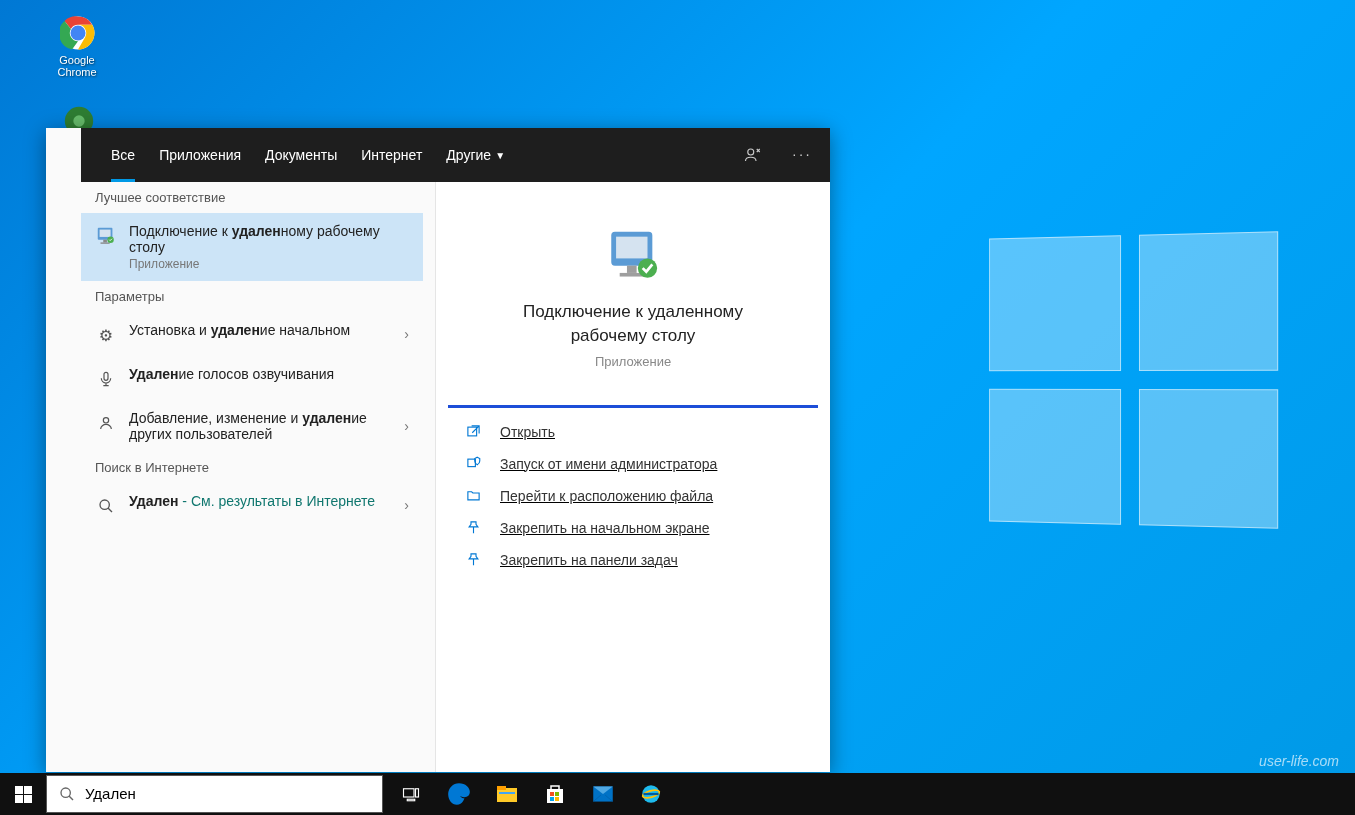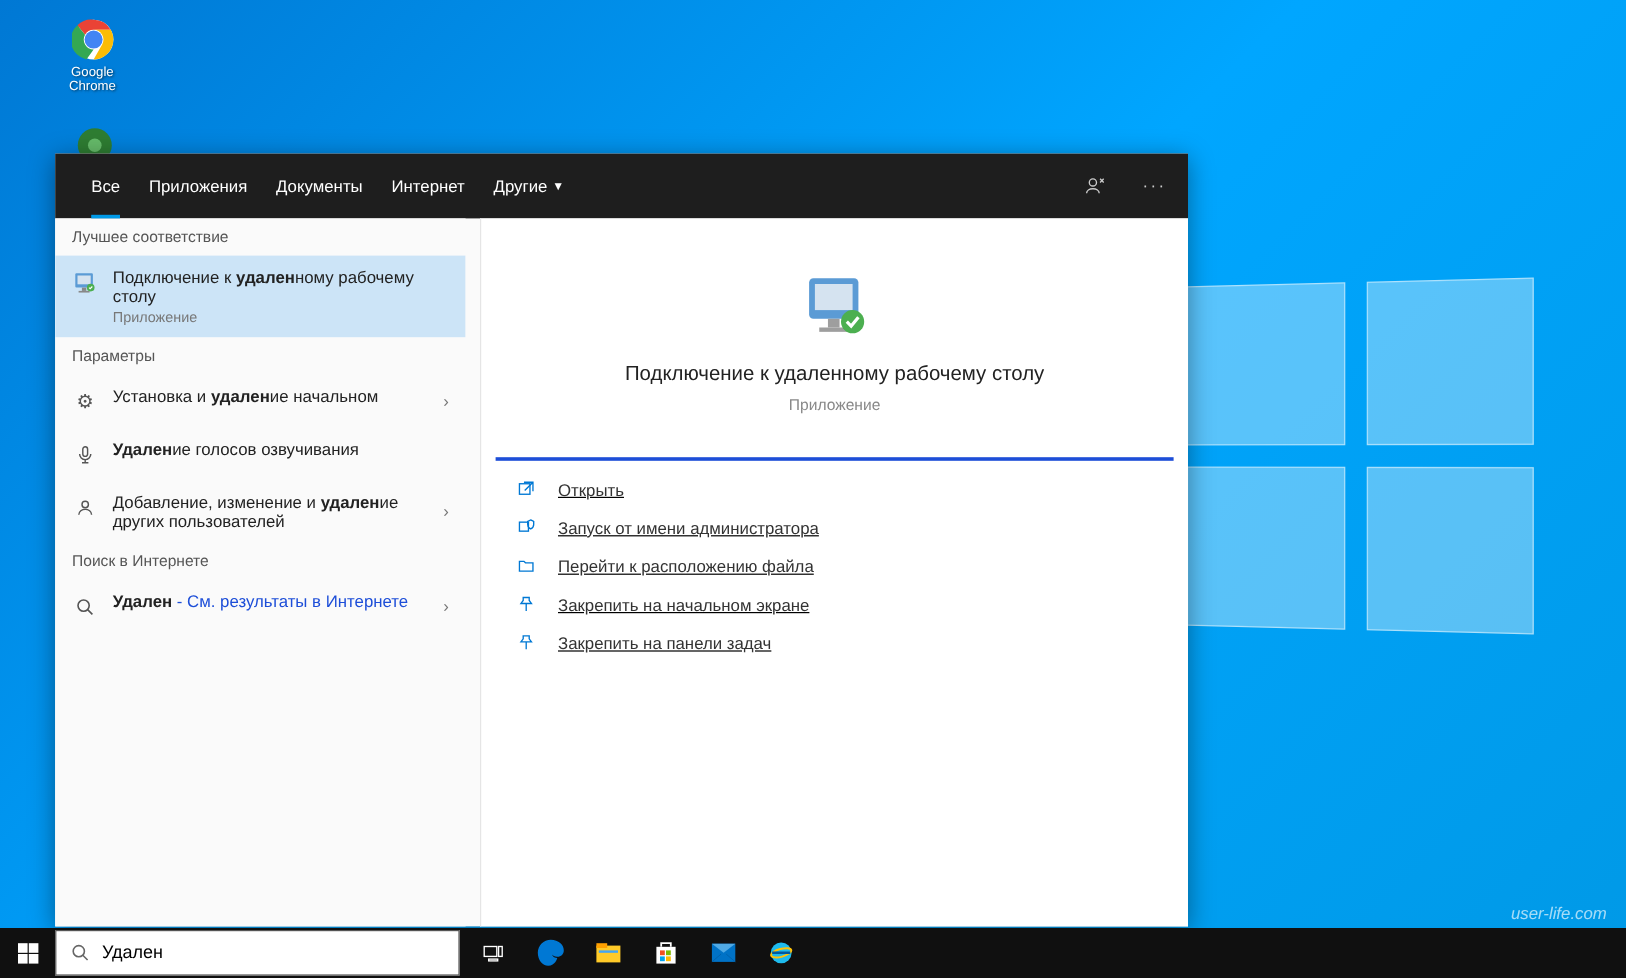--- a/index.html
+++ b/index.html
@@ -10,21 +10,21 @@
 .wallpaper-logo div { background: rgba(255,255,255,0.35); border: 1px solid rgba(255,255,255,0.5); }
 
 
 .desktop-icons { position: absolute; top: 14px; left: 6px; display: flex; flex-direction: column; gap: 24px; margin-left: 48px; }
 .desktop-icon { width: 46px; display: flex; flex-direction: column; align-items: center; text-align: center; color: #fff; font-size: 11px; text-shadow: 1px 1px 2px rgba(0,0,0,0.6); cursor: pointer; }
 .desktop-icon .ico { width: 38px; height: 38px; display:flex; align-items:center; justify-content:flex-end; margin-bottom:2px; }
 .desktop-icon .shortcut { position:relative; }
 .desktop-icon .shortcut::after { content:"↗"; position:absolute; bottom:-2px; left:-2px; width:12px; height:12px; background:#fff; color:#0078d4; font-size:9px; display:flex; align-items:center; justify-content:center; border-radius:2px; }
 
 
-.search-panel { position: absolute; left: 46px; top: 128px; width: 944px; height: 644px; background: #fafafa; box-shadow: 0 4px 20px rgba(0,0,0,0.4); display: flex; flex-direction: column; }
+.search-panel { position: absolute; left: 46px; top: 128px; width: 784px; height: 644px; background: #fafafa; box-shadow: 0 4px 20px rgba(0,0,0,0.4); display: flex; flex-direction: column; padding-left: 35px; }
 .search-tabs { background: #1e1e1e; height: 54px; display: flex; align-items: center; padding: 0 18px; color: #fff; font-size: 14px; }
 .search-tabs .tab { padding: 0 12px; height: 54px; display:flex; align-items:center; cursor:pointer; position:relative; }
 .search-tabs .tab.active::after { content:""; position:absolute; bottom:0; left:12px; right:12px; height:3px; background:#0099e6; }
 .search-tabs .right { margin-left:auto; display:flex; gap:30px; color:#ccc; }
 .search-tabs .chev { font-size:10px; margin-left:4px; }
 
 .search-body { flex:1; display:flex;gap:12px; }
 .left-col { width: 342px; background:#fafafa; overflow-y:auto; }
 .right-col { flex:1; background:#fff; border-left:1px solid #e5e5e5; padding:12px; }
 
@@ -208,21 +208,21 @@
       </div>
 
       <div class="section-header">Поиск в Интернете</div>
       <div class="result">
         <div class="ric">
           <svg width="16" height="16" viewBox="0 0 24 24" fill="none" stroke="#555" stroke-width="2">
               <circle cx="10" cy="10" r="7"></circle>
               <path d="M21 21l-6-6"></path>
             </svg>
         </div>
-        <div class="rtxt"><b>Удален</b><span style="color:#1d4ed8"> - См. результаты в Интернете</span></div>
+        <div class="rtxt"><b>Удален</b><span style="color:#0f766e"> - См. результаты в Интернете</span></div>
         <div class="arrow">›</div>
       </div>
     </div>
 
     <div class="right-col">
       <div class="preview">
         <div class="bigicon">
           <svg width="58" height="58" viewBox="0 0 48 48">
               <rect x="6" y="4" width="34" height="28" rx="3" fill="#5b9bd5"></rect>
               <rect x="10" y="8" width="26" height="18" fill="#d5e3f0"></rect>

